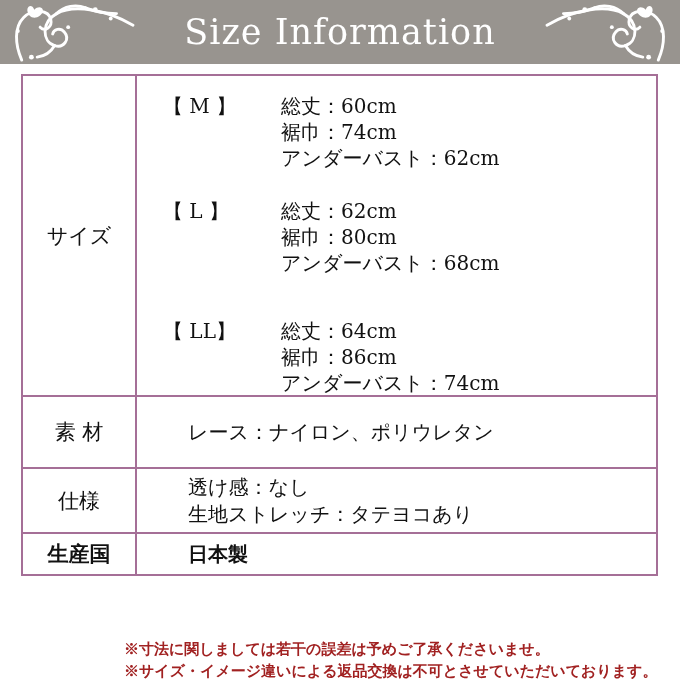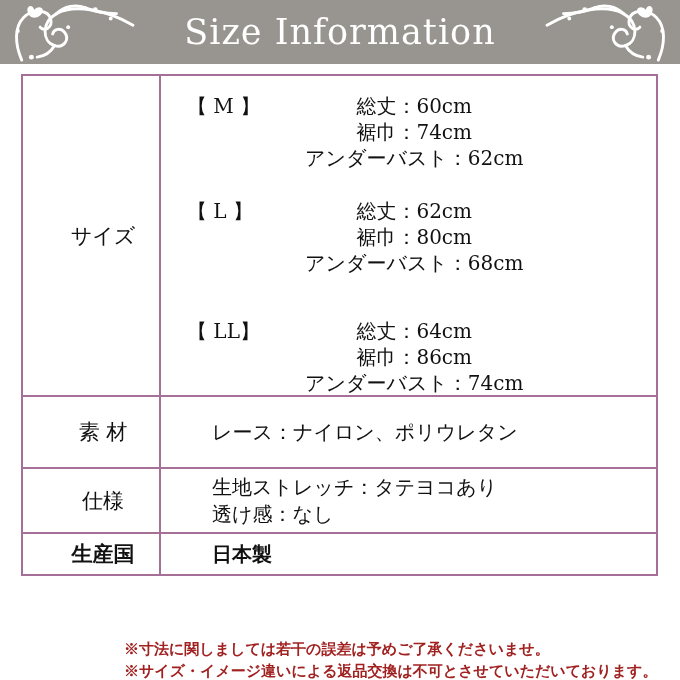--- a/index.html
+++ b/index.html
@@ -48,34 +48,33 @@
   .row { display: flex; }
   .row + .row { border-top: 2px solid #a56f97; }
   .cell-label {
     width: 114px;
     flex: 0 0 114px;
     border-right: 2px solid #a56f97;
     display: flex;
     align-items: center;
     justify-content: center;
     font-size: 21px;
-    margin-left: 24px;
   }
   .cell-content { flex: 1; font-size: 20px; }
 
   .row-size   { height: 319px; }
   .row-material { height: 72px; }
   .row-spec   { height: 65px; }
   .row-origin { height: 42px; font-weight: bold; }
 
   .row-size .cell-content { padding: 17px 0 0 26px; }
   .size-block { display: flex; margin-bottom: 27px; }
   .size-block:last-child { margin-bottom: 0; margin-top: 42px; }
   .size-tag { width: 118px; flex: 0 0 118px; line-height: 26px; }
-  .size-lines div { line-height: 26px; white-space: nowrap; text-align: center; }
+  .size-lines div { line-height: 26px; white-space: nowrap; }
 
   .row-material .cell-content,
   .row-spec .cell-content,
   .row-origin .cell-content {
     display: flex;
     flex-direction: column;
     justify-content: center;
     padding-left: 51px;
   }
   .row-material .cell-content div,
@@ -170,22 +169,22 @@
   <div class="row row-material">
     <div class="cell-label">素 材</div>
     <div class="cell-content">
       <div>レース：ナイロン、ポリウレタン</div>
     </div>
   </div>
 
   <div class="row row-spec">
     <div class="cell-label">仕様</div>
     <div class="cell-content">
+      <div>透け感：なし</div>
       <div>生地ストレッチ：タテヨコあり</div>
-      <div>透け感：なし</div>
     </div>
   </div>
 
   <div class="row row-origin">
     <div class="cell-label">生産国</div>
     <div class="cell-content">
       <div>日本製</div>
     </div>
   </div>
 

